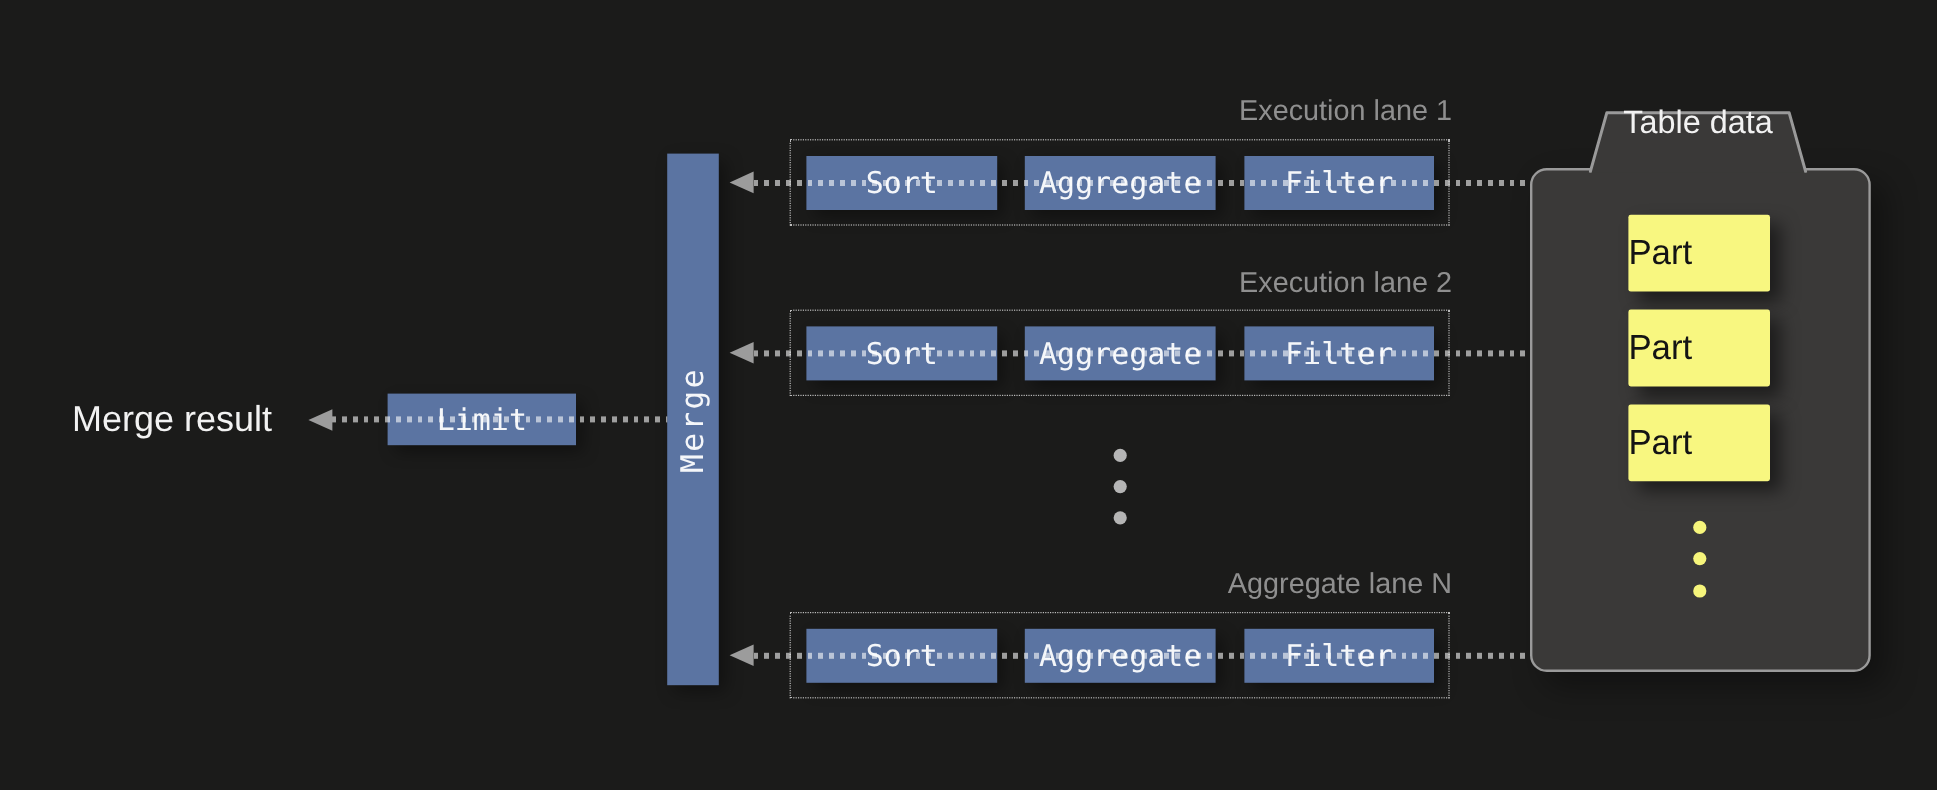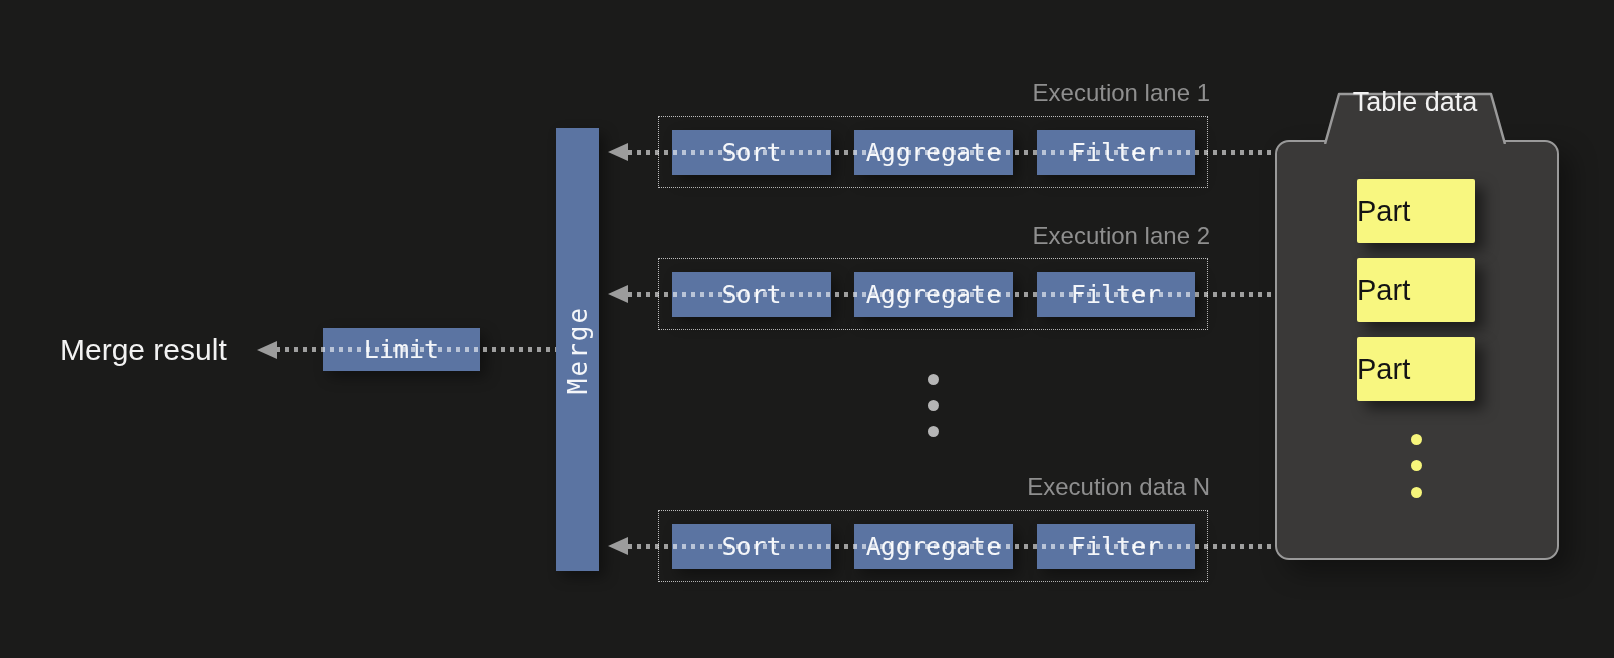--- a/index.html
+++ b/index.html
@@ -112,21 +112,21 @@
   <div class="arrowhead" style="left:608px; top:285px;"></div>
   <div class="dotline" style="left:628px; top:292px; width:647px;"></div>
   <div class="op-box op-sort" style="top:272px;">Sort</div>
   <div class="op-box op-aggregate" style="top:272px;">Aggregate</div>
   <div class="op-box op-filter" style="top:272px;">Filter</div>
 
   <div class="dot dot-gray" style="top:374px;"></div>
   <div class="dot dot-gray" style="top:400px;"></div>
   <div class="dot dot-gray" style="top:426px;"></div>
 
-  <div class="lane-label" style="top:472px;">Execution data N</div>
+  <div class="lane-label" style="top:472px;">Aggregate lane N</div>
   <div class="lane-frame" style="top:510px;"></div>
   <div class="arrowhead" style="left:608px; top:537px;"></div>
   <div class="dotline" style="left:628px; top:544px; width:647px;"></div>
   <div class="op-box op-sort" style="top:524px;">Sort</div>
   <div class="op-box op-aggregate" style="top:524px;">Aggregate</div>
   <div class="op-box op-filter" style="top:524px;">Filter</div>
 
   <div class="table-container"></div>
   <svg class="table-tab" width="182" height="53" viewBox="0 0 182 53">
     <path d="M 1 53 L 15 3 L 167 3 L 181 53" fill="#3a3938" stroke="#9a9a9a" stroke-width="2.5" stroke-linejoin="round"></path>

